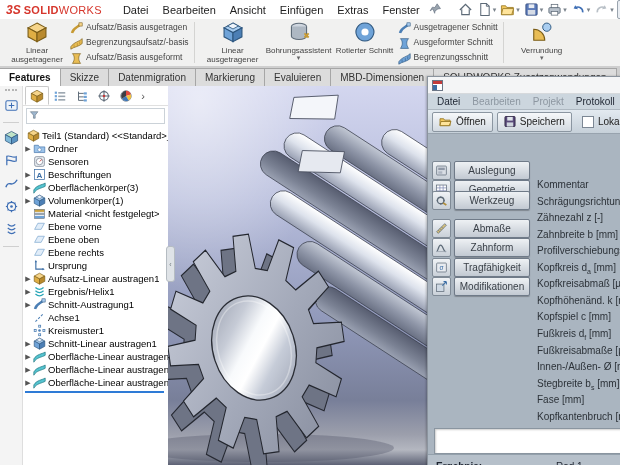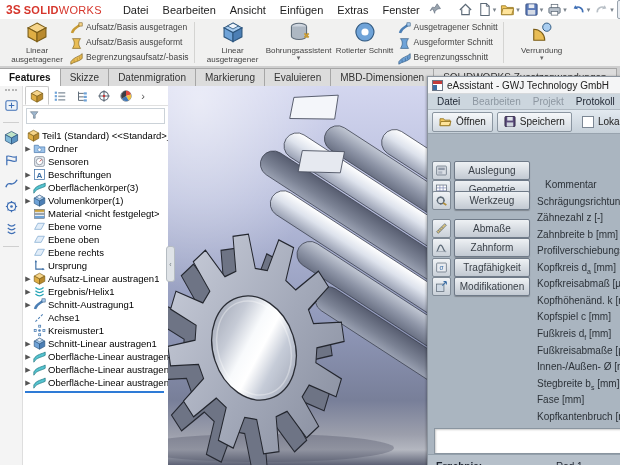--- a/index.html
+++ b/index.html
@@ -1,21 +1,21 @@
 <!DOCTYPE html>
 <html><head>
 <meta charset="utf-8">
 <style>
   html,body{margin:0;padding:0;background:#888;}
   #frame{position:relative;width:620px;height:465px;overflow:hidden;background:#fff;
          font-family:"Liberation Sans","DejaVu Sans",sans-serif;font-size:11px;color:#222;}
   
   #menubar{position:absolute;left:0;top:0;width:620px;height:19px;background:#fff;display:flex;align-items:center;}
   #logo{display:flex;align-items:baseline;margin-left:6px;margin-right:14px;white-space:nowrap;}
-  #logo .l3s{color:#d6362c;font-weight:bold;font-size:12px;margin-right:3px;}
+  #logo .l3s{color:#d6362c;font-weight:bold;font-style:italic;font-size:12px;margin-right:3px;}
   #logo .lsolid{color:#d6362c;font-weight:bold;font-size:11px;letter-spacing:.3px;}
   #logo .lworks{color:#d6362c;font-size:11px;letter-spacing:.3px;}
   .menu-item{padding:0 7px;font-size:11px;color:#222;cursor:default;}
   #quickbar{display:flex;align-items:center;margin-left:8px;}
   .qbtn{display:flex;align-items:center;height:17px;padding:0 1px;margin:0 1px;border-radius:2px;}
   .qbtn.active{border:1px solid #9aa4ae;background:#e9edf2;}
   .qbtn .dd{font-size:7px;color:#7a838c;margin-left:1px;}
   .qbtn svg{display:block;}
   #pin{margin:0 6px 0 2px;}
   
@@ -182,30 +182,30 @@
         <div class="rb-smalls">
           <div class="rb-small">
             <span><svg width="13" height="13" viewBox="0 0 16 16">
                 <path d="M2.5 13.5 C4 7 9 7 13 3" stroke="#c79a33" stroke-width="3" fill="none"></path>
                 <rect x="11" y="1" width="4" height="4" fill="#f6d489" stroke="#7a5c16" stroke-width=".7"></rect>
               </svg></span>
             <span class="lbl">Aufsatz/Basis ausgetragen</span>
           </div>
           <div class="rb-small">
             <span><svg width="13" height="13" viewBox="0 0 16 16">
-                <path d="M3 2 h10 c-3 3 -3 8 0 12 H3 c3-4 3-9 0-12 Z" fill="#e9bd55" stroke="#7a5c16" stroke-width=".8"></path>
-              </svg></span>
-            <span class="lbl">Aufsatz/Basis ausgeformt</span>
-          </div>
-          <div class="rb-small">
-            <span><svg width="13" height="13" viewBox="0 0 16 16">
                 <path d="M1 12 C5 6 11 6 15 2 L15 8 C11 12 5 12 1 15 Z" fill="#e9bd55" stroke="#7a5c16" stroke-width=".8"></path>
                 <path d="M5 9.2 L5 12.6 M9 7.6 L9 11 M12 5.4 L12 9" stroke="#a87f22" stroke-width=".7"></path>
               </svg></span>
             <span class="lbl">Begrenzungsaufsatz/-basis</span>
+          </div>
+          <div class="rb-small">
+            <span><svg width="13" height="13" viewBox="0 0 16 16">
+                <path d="M3 2 h10 c-3 3 -3 8 0 12 H3 c3-4 3-9 0-12 Z" fill="#e9bd55" stroke="#7a5c16" stroke-width=".8"></path>
+              </svg></span>
+            <span class="lbl">Aufsatz/Basis ausgeformt</span>
           </div>
         </div>
       </div>
       <div class="rsep"></div>
       <div class="rgroup">
         <div class="rb-big">
           <div><svg width="22" height="22" viewBox="0 0 16 16">
               <polygon points="8,1.5 14.5,5 8,8.5 1.5,5" fill="#a9cdf0" stroke="#2d567e" stroke-width=".8"></polygon>
               <polygon points="1.5,5 8,8.5 8,15 1.5,11.5" fill="#6fa3d8" stroke="#2d567e" stroke-width=".8"></polygon>
               <polygon points="14.5,5 14.5,11.5 8,15 8,8.5" fill="#4c7fb5" stroke="#2d567e" stroke-width=".8"></polygon>
@@ -648,21 +648,20 @@
     </g>
   </svg></div>
 
     <div id="eaw">
       <div id="eaw-title">
         <svg width="11" height="11" viewBox="0 0 11 11">
           <rect x="0.5" y="0.5" width="10" height="10" fill="#fff" stroke="#6b7686"></rect>
           <rect x="1" y="1" width="9" height="3" fill="#c23b3b"></rect>
           <rect x="1" y="5" width="4" height="5" fill="#3c6ea5"></rect>
         </svg>
-        <span class="ttl">eAssistant - GWJ Technology GmbH</span>
       </div>
       <div id="eaw-menus">
           <span class="eaw-menu">Datei</span>
           <span class="eaw-menu disabled">Bearbeiten</span>
           <span class="eaw-menu disabled">Projekt</span>
           <span class="eaw-menu">Protokoll</span>
         </div>
       <div id="eaw-tools">
         <div class="eaw-btn">
           <svg width="13" height="11" viewBox="0 0 14 12">
@@ -746,21 +745,21 @@
           </div>
           <div class="navrow" style="left: 4px; top: 199.8px;">
             <div class="navicon">
               <svg width="13" height="13" viewBox="0 0 16 16">
                 <rect x="2" y="5" width="9" height="9" fill="#cfd9e4" stroke="#5d6a77" stroke-width=".9"></rect>
                 <path d="M9 7 L14 2 M14 2 H10.5 M14 2 V5.5" stroke="#3c6ea5" stroke-width="1.3" fill="none"></path>
               </svg>
             </div>
             <div class="navbtn">Modifikationen</div>
           </div>
-          <div class="fieldlbl" style="top: 102px; margin-left: 8px;">Kommentar</div>
+          <div class="fieldlbl" style="top: 102px;">Kommentar</div>
           <div class="fieldlbl" style="top: 118.55px;">Schrägungsrichtung</div>
           <div class="fieldlbl" style="top: 135.1px;">Zähnezahl z [-]</div>
           <div class="fieldlbl" style="top: 151.65px;">Zahnbreite b [mm]</div>
           <div class="fieldlbl" style="top: 168.2px;">Profilverschiebungsf. x* [-]</div>
           <div class="fieldlbl" style="top: 184.75px;">Kopfkreis d<sub>a</sub> [mm]</div>
           <div class="fieldlbl" style="top: 201.3px;">Kopfkreisabmaß [µm]</div>
           <div class="fieldlbl" style="top: 217.85px;">Kopfhöhenänd. k [mm]</div>
           <div class="fieldlbl" style="top: 234.4px;">Kopfspiel c [mm]</div>
           <div class="fieldlbl" style="top: 250.95px;">Fußkreis d<sub>f</sub> [mm]</div>
           <div class="fieldlbl" style="top: 267.5px;">Fußkreisabmaße [µm]</div>

